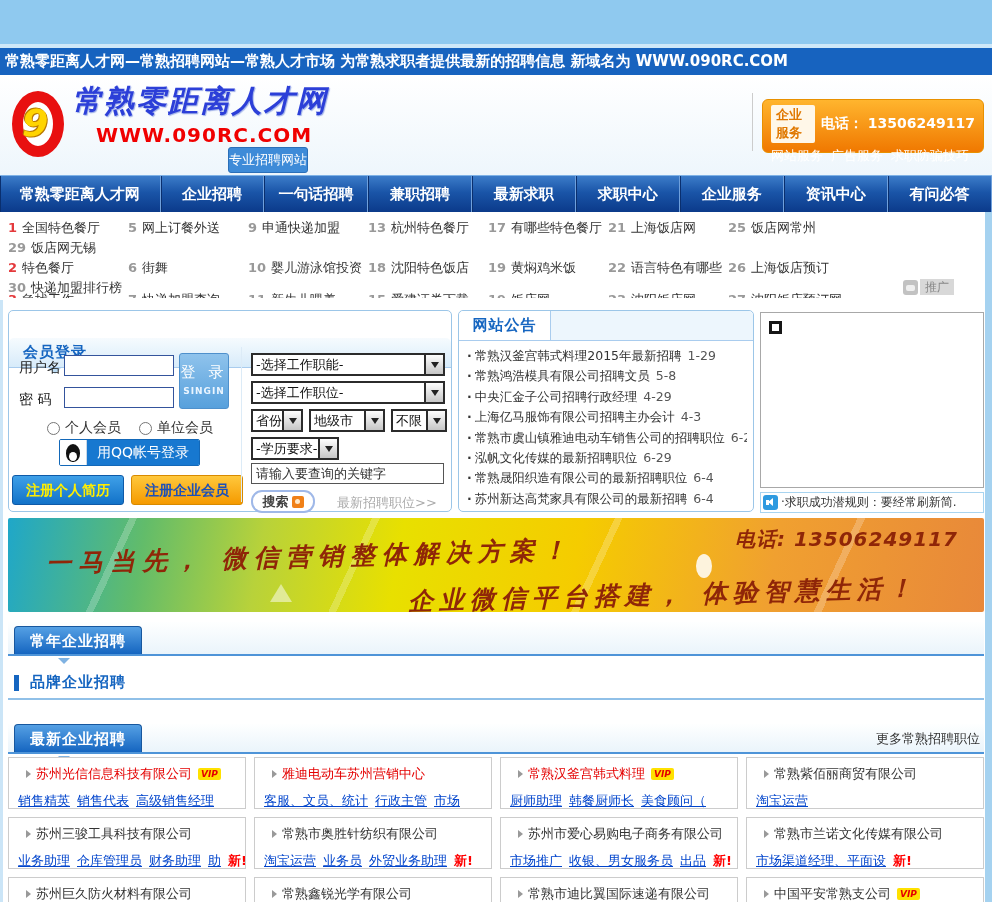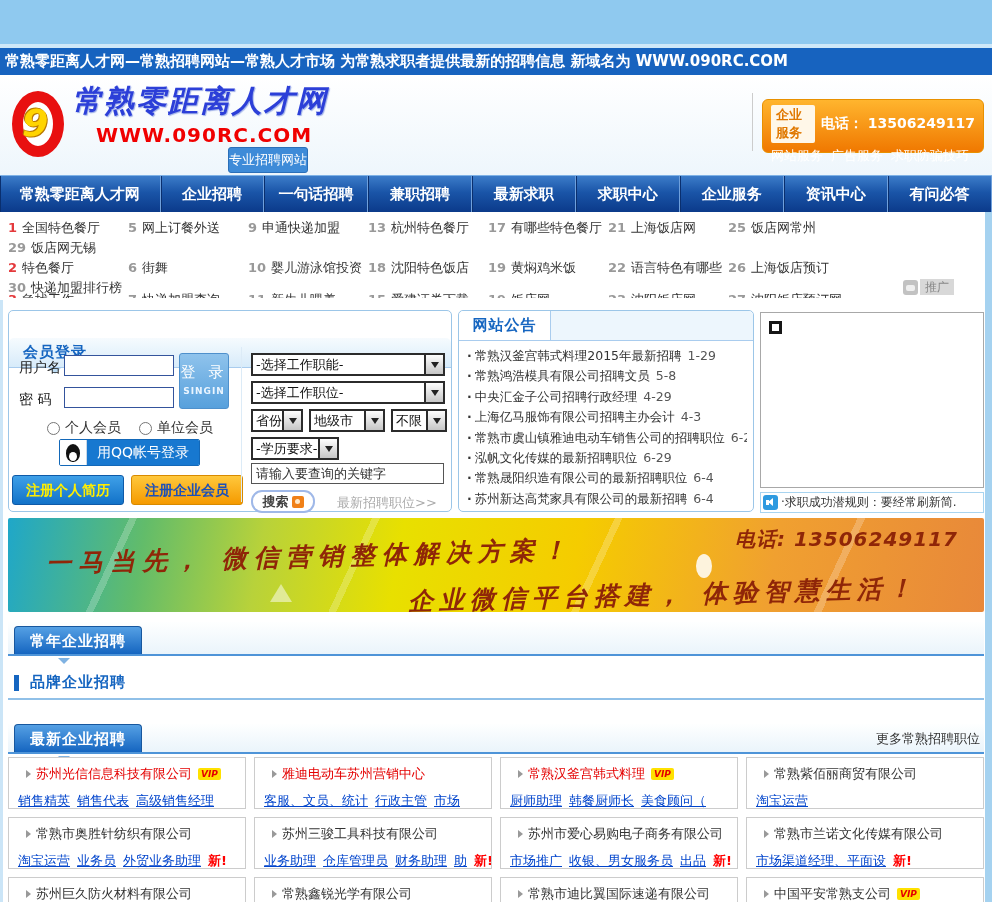--- a/index.html
+++ b/index.html
@@ -361,30 +361,30 @@
     <div class="card">
       <div class="c-line1">
         <span class="c-arrow"></span>
         <span class="c-name">常熟紫佰丽商贸有限公司</span>
       </div>
       <div class="c-line2"><a>淘宝运营</a></div>
     </div>
     <div class="card">
       <div class="c-line1">
         <span class="c-arrow"></span>
+        <span class="c-name">苏州三骏工具科技有限公司</span>
+      </div>
+      <div class="c-line2"><a>业务助理</a><a>仓库管理员</a><a>财务助理</a><a>助</a><span class="c-new">新!</span></div>
+    </div>
+    <div class="card">
+      <div class="c-line1">
+        <span class="c-arrow"></span>
         <span class="c-name">常熟市奥胜针纺织有限公司</span>
       </div>
       <div class="c-line2"><a>淘宝运营</a><a>业务员</a><a>外贸业务助理</a><span class="c-new">新!</span></div>
-    </div>
-    <div class="card">
-      <div class="c-line1">
-        <span class="c-arrow"></span>
-        <span class="c-name">苏州三骏工具科技有限公司</span>
-      </div>
-      <div class="c-line2"><a>业务助理</a><a>仓库管理员</a><a>财务助理</a><a>助</a><span class="c-new">新!</span></div>
     </div>
     <div class="card">
       <div class="c-line1">
         <span class="c-arrow"></span>
         <span class="c-name">苏州市爱心易购电子商务有限公司</span>
       </div>
       <div class="c-line2"><a>市场推广</a><a>收银、男女服务员</a><a>出品</a><span class="c-new">新!</span></div>
     </div>
     <div class="card">
       <div class="c-line1">

